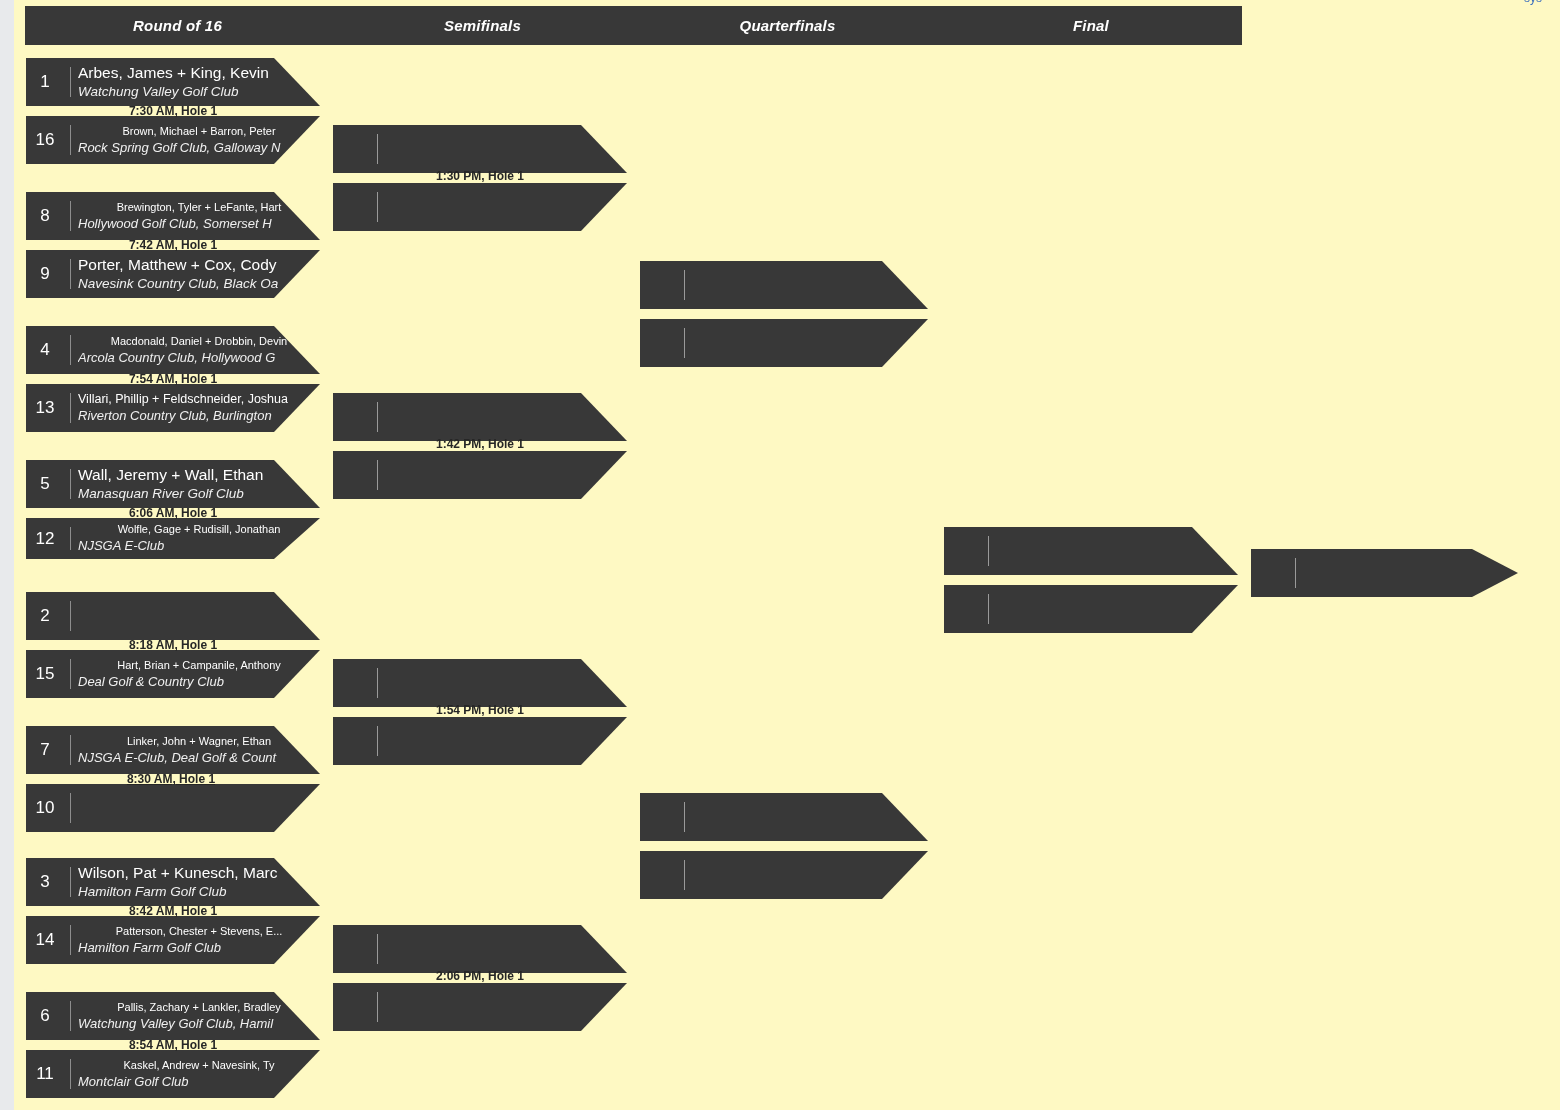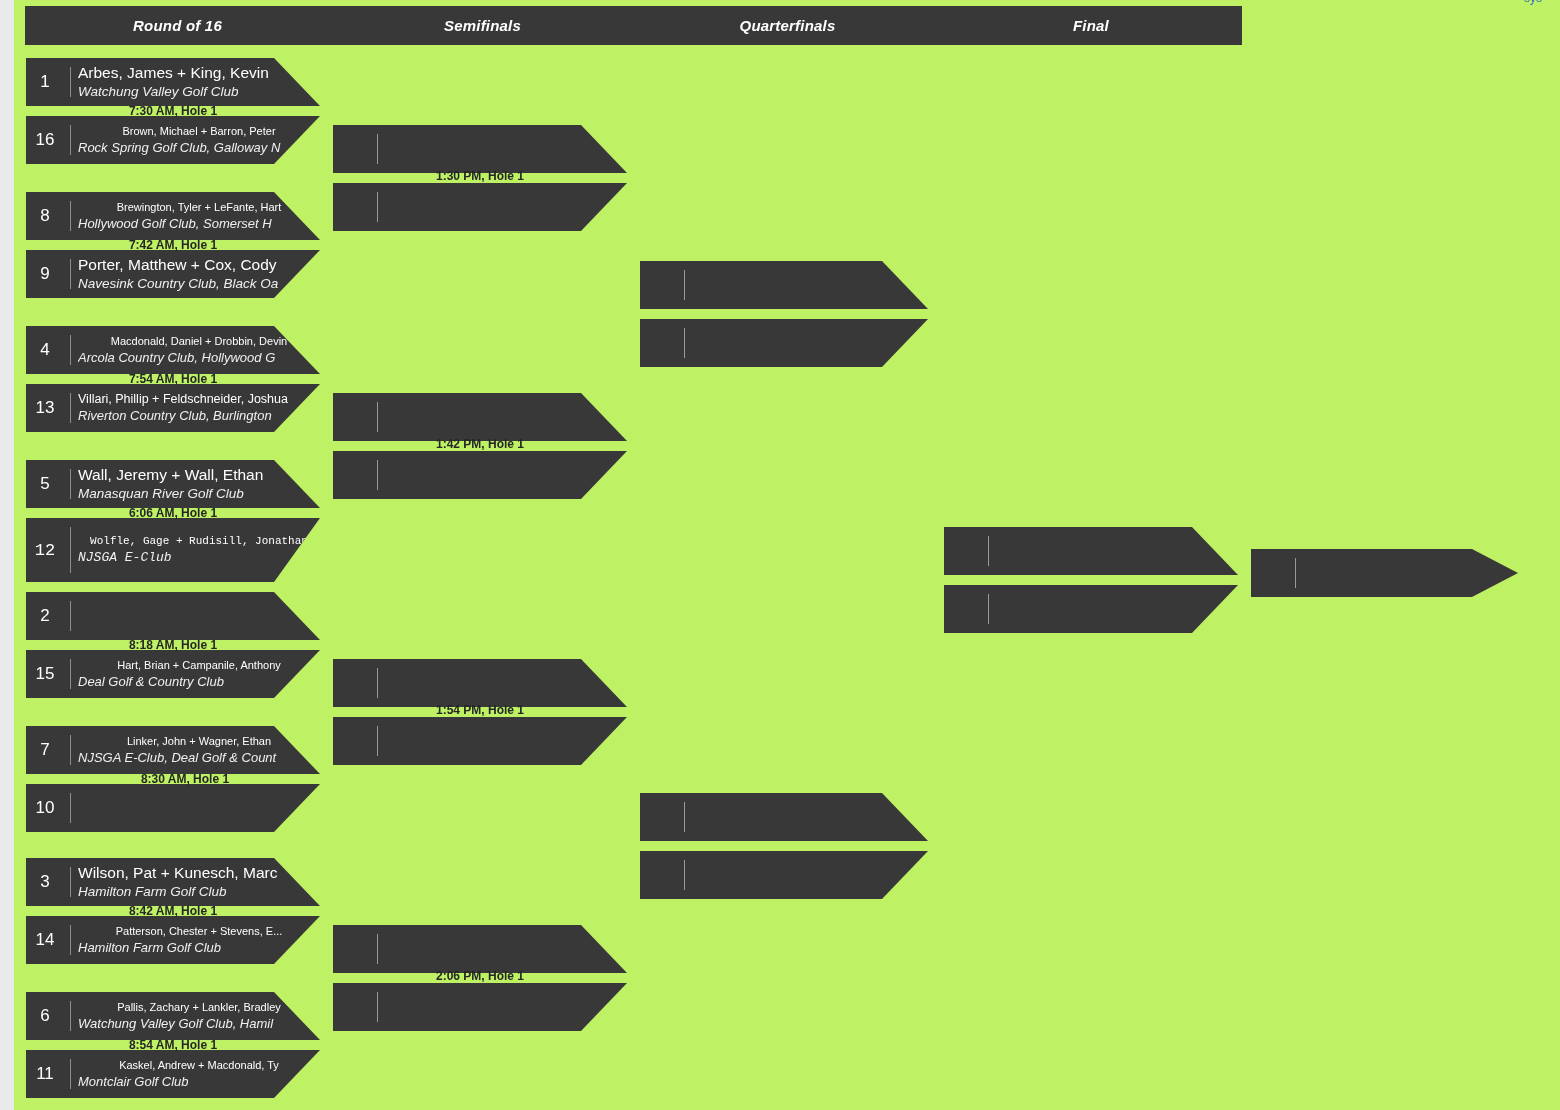--- a/index.html
+++ b/index.html
@@ -9,21 +9,21 @@
     height: 1110px;
     background: #ffffff;
     font-family: "Liberation Sans", sans-serif;
     overflow: hidden;
   }
 
   #root {
     position: relative;
     width: 1560px;
     height: 1110px;
-    background: #bef264;
+    background: #fef9c3;
   }
 
   
   .gutter-left {
     position: absolute;
     left: 0; top: 0;
     width: 14px; height: 1110px;
     background: #e8eaec;
   }
 
@@ -223,21 +223,21 @@
       </div>
       <div class="match-time" style="left: 26px; width: 294px; top: 372px;">7:54 AM, Hole 1</div>
       <div class="card point-down tier-lg" style="left: 26px; top: 460px; width: 294px; height: 48px;">
         <div class="seed">5</div>
         <div class="divider"></div>
         <div class="entry-body">
           <div class="entry-players">Wall, Jeremy + Wall, Ethan</div>
           <div class="entry-club">Manasquan River Golf Club</div>
         </div>
       </div>
-      <div class="card point-up tier-md" style="left: 26px; top: 518px; width: 294px; height: 64px; font-family: Liberation Mono, monospace;">
+      <div class="card point-up tier-md" style="left: 26px; top: 518px; width: 294px; height: 41px;">
         <div class="seed">12</div>
         <div class="divider"></div>
         <div class="entry-body">
           <div class="entry-players">Wolfle, Gage + Rudisill, Jonathan</div>
           <div class="entry-club">NJSGA E-Club</div>
         </div>
       </div>
       <div class="match-time" style="left: 26px; width: 294px; top: 506px;">6:06 AM, Hole 1</div>
       <div class="card point-down tier-md" style="left: 26px; top: 592px; width: 294px; height: 48px;">
         <div class="seed">2</div>
@@ -257,21 +257,21 @@
         <div class="divider"></div>
         <div class="entry-body">
           <div class="entry-players">Linker, John + Wagner, Ethan</div>
           <div class="entry-club">NJSGA E-Club, Deal Golf &amp; Count</div>
         </div>
       </div>
       <div class="card point-up tier-md" style="left: 26px; top: 784px; width: 294px; height: 48px;">
         <div class="seed">10</div>
         <div class="divider"></div>
       </div>
-      <div class="match-time" style="left: 38px; width: 294px; top: 772px;">8:30 AM, Hole 1</div>
+      <div class="match-time" style="left: 24px; width: 294px; top: 772px; text-decoration: underline;">8:30 AM, Hole 1</div>
       <div class="card point-down tier-lg" style="left: 26px; top: 858px; width: 294px; height: 48px;">
         <div class="seed">3</div>
         <div class="divider"></div>
         <div class="entry-body">
           <div class="entry-players">Wilson, Pat + Kunesch, Marc</div>
           <div class="entry-club">Hamilton Farm Golf Club</div>
         </div>
       </div>
       <div class="card point-up tier-md" style="left: 26px; top: 916px; width: 294px; height: 48px;">
         <div class="seed">14</div>
@@ -287,21 +287,21 @@
         <div class="divider"></div>
         <div class="entry-body">
           <div class="entry-players">Pallis, Zachary + Lankler, Bradley</div>
           <div class="entry-club">Watchung Valley Golf Club, Hamil</div>
         </div>
       </div>
       <div class="card point-up tier-md" style="left: 26px; top: 1050px; width: 294px; height: 48px;">
         <div class="seed">11</div>
         <div class="divider"></div>
         <div class="entry-body">
-          <div class="entry-players">Kaskel, Andrew + Macdonald, Ty</div>
+          <div class="entry-players">Kaskel, Andrew + Navesink, Ty</div>
           <div class="entry-club">Montclair Golf Club</div>
         </div>
       </div>
       <div class="match-time" style="left: 26px; width: 294px; top: 1038px;">8:54 AM, Hole 1</div>
       <div class="card point-down tier-md" style="left: 333px; top: 125px; width: 294px; height: 48px;">
         <div class="empty-tick"></div>
       </div>
       <div class="card point-up tier-md" style="left: 333px; top: 183px; width: 294px; height: 48px;">
         <div class="empty-tick"></div>
       </div>

